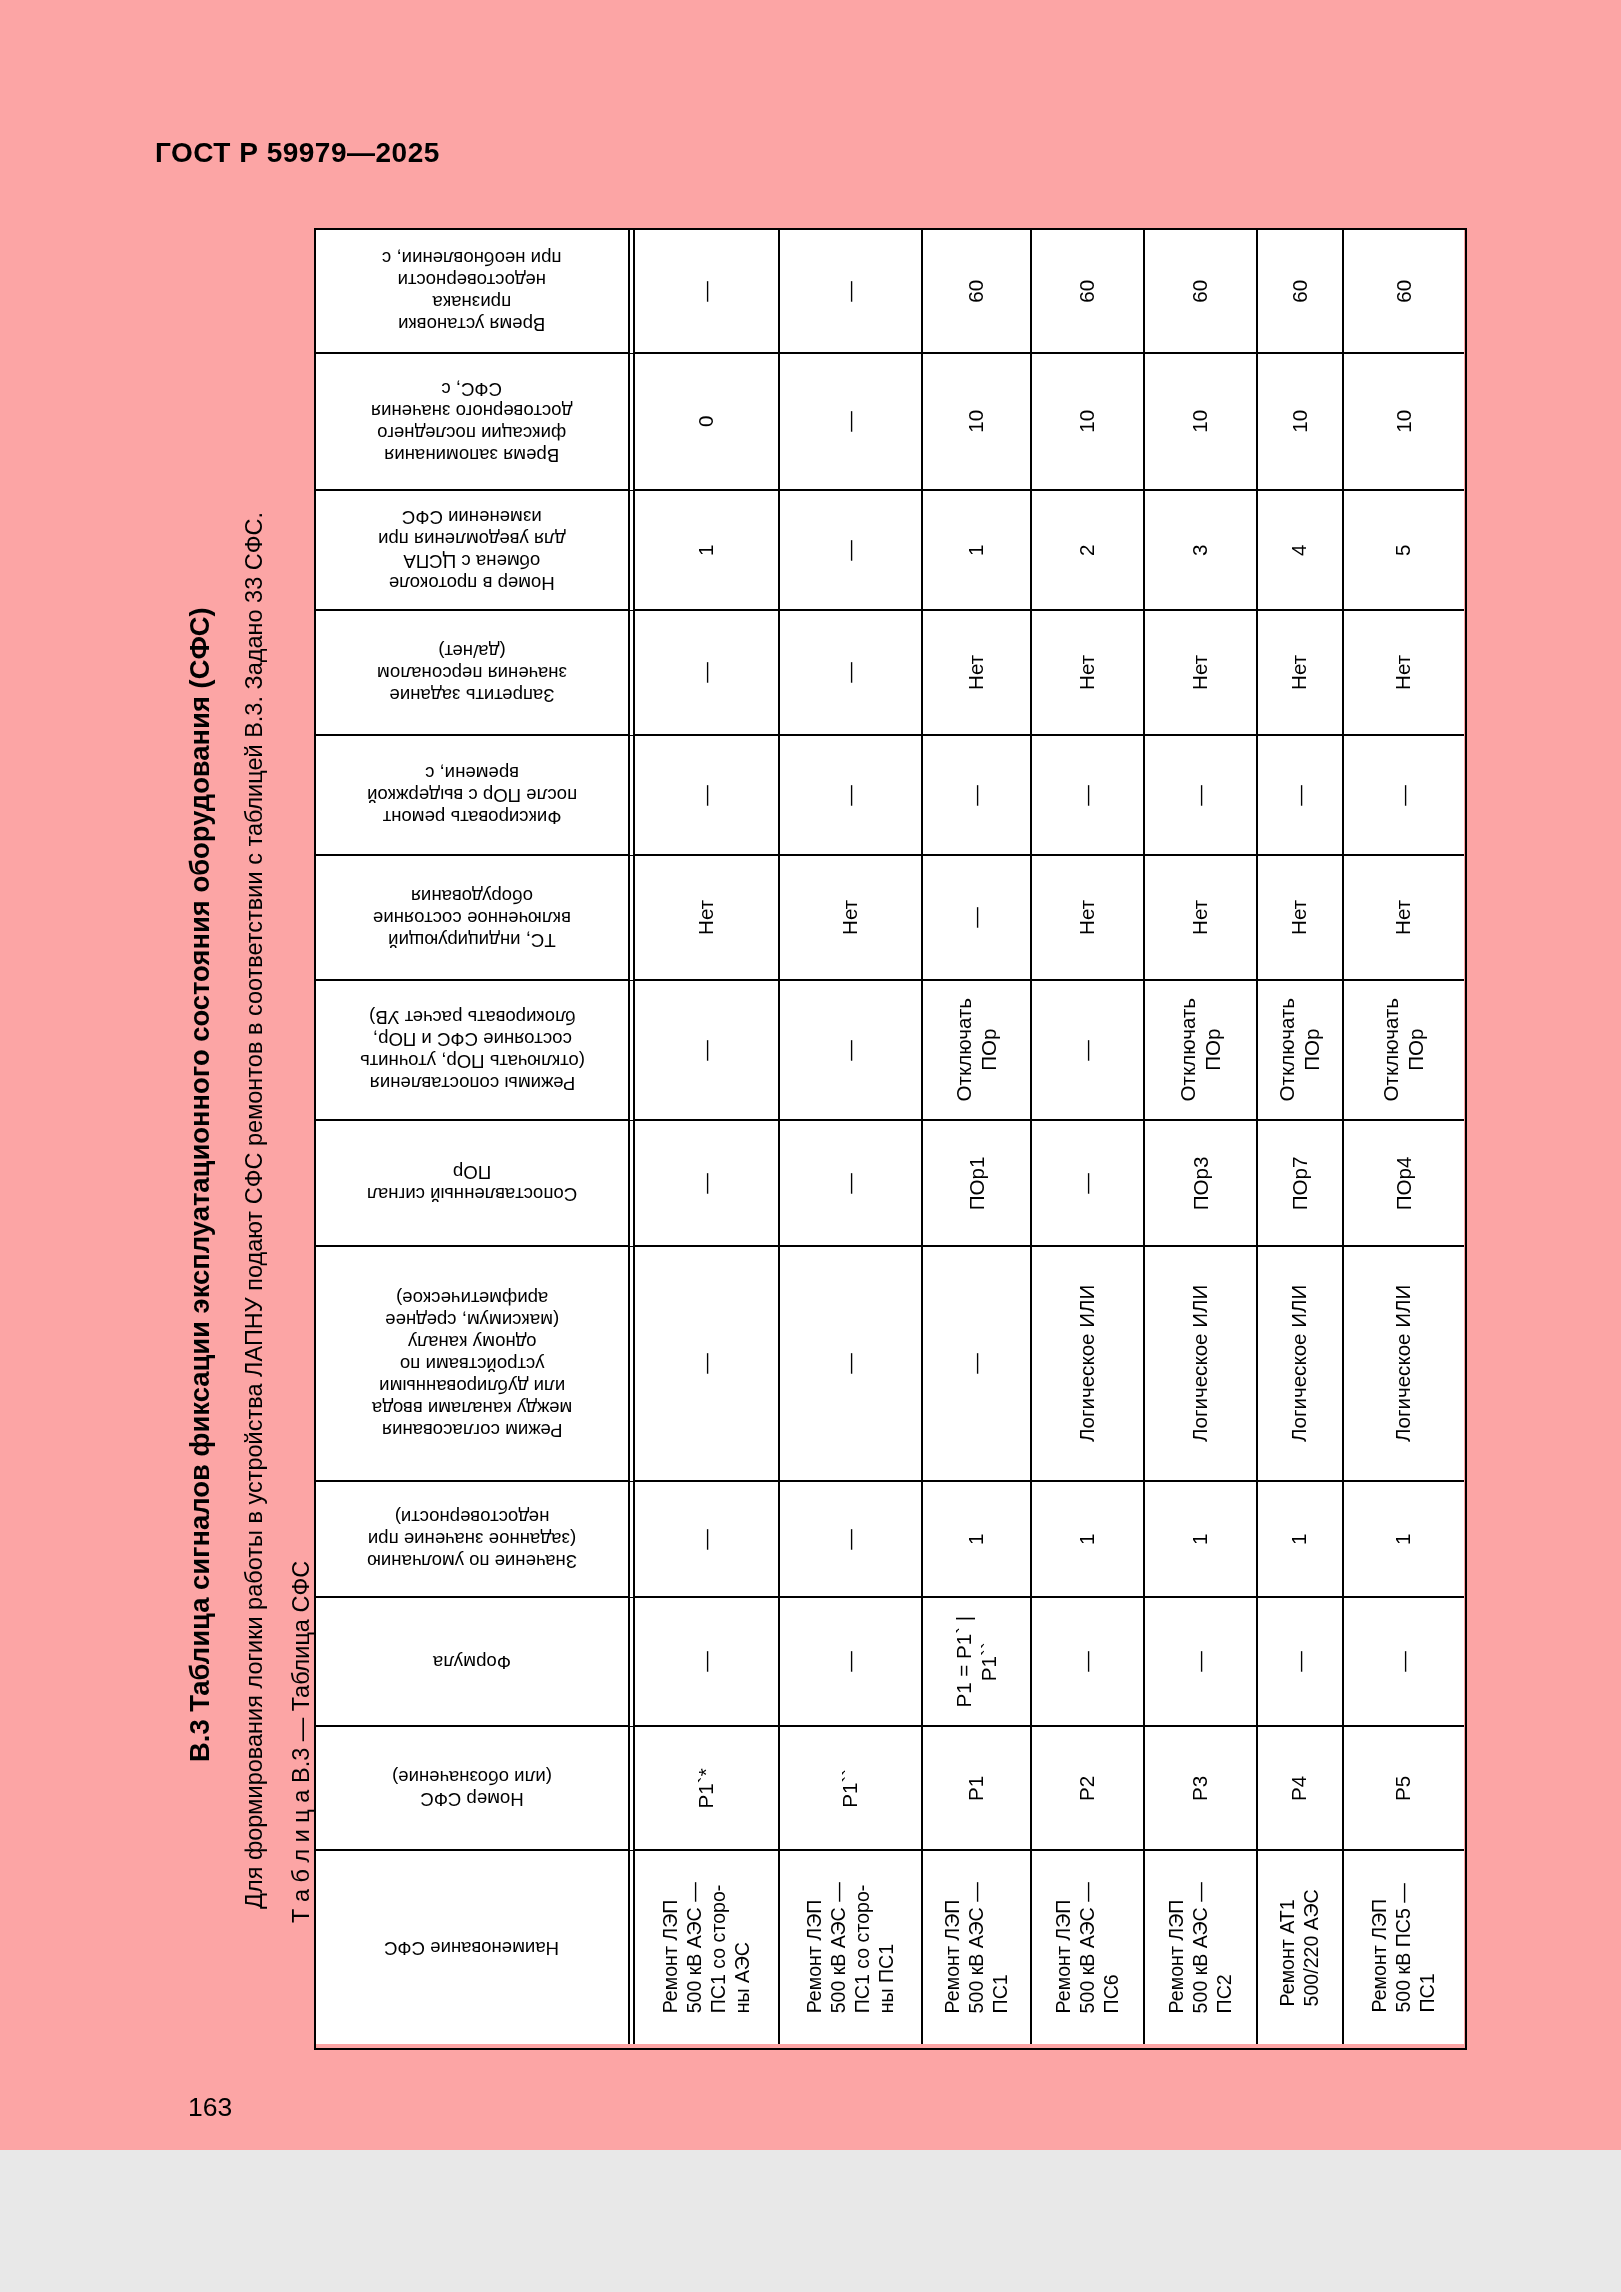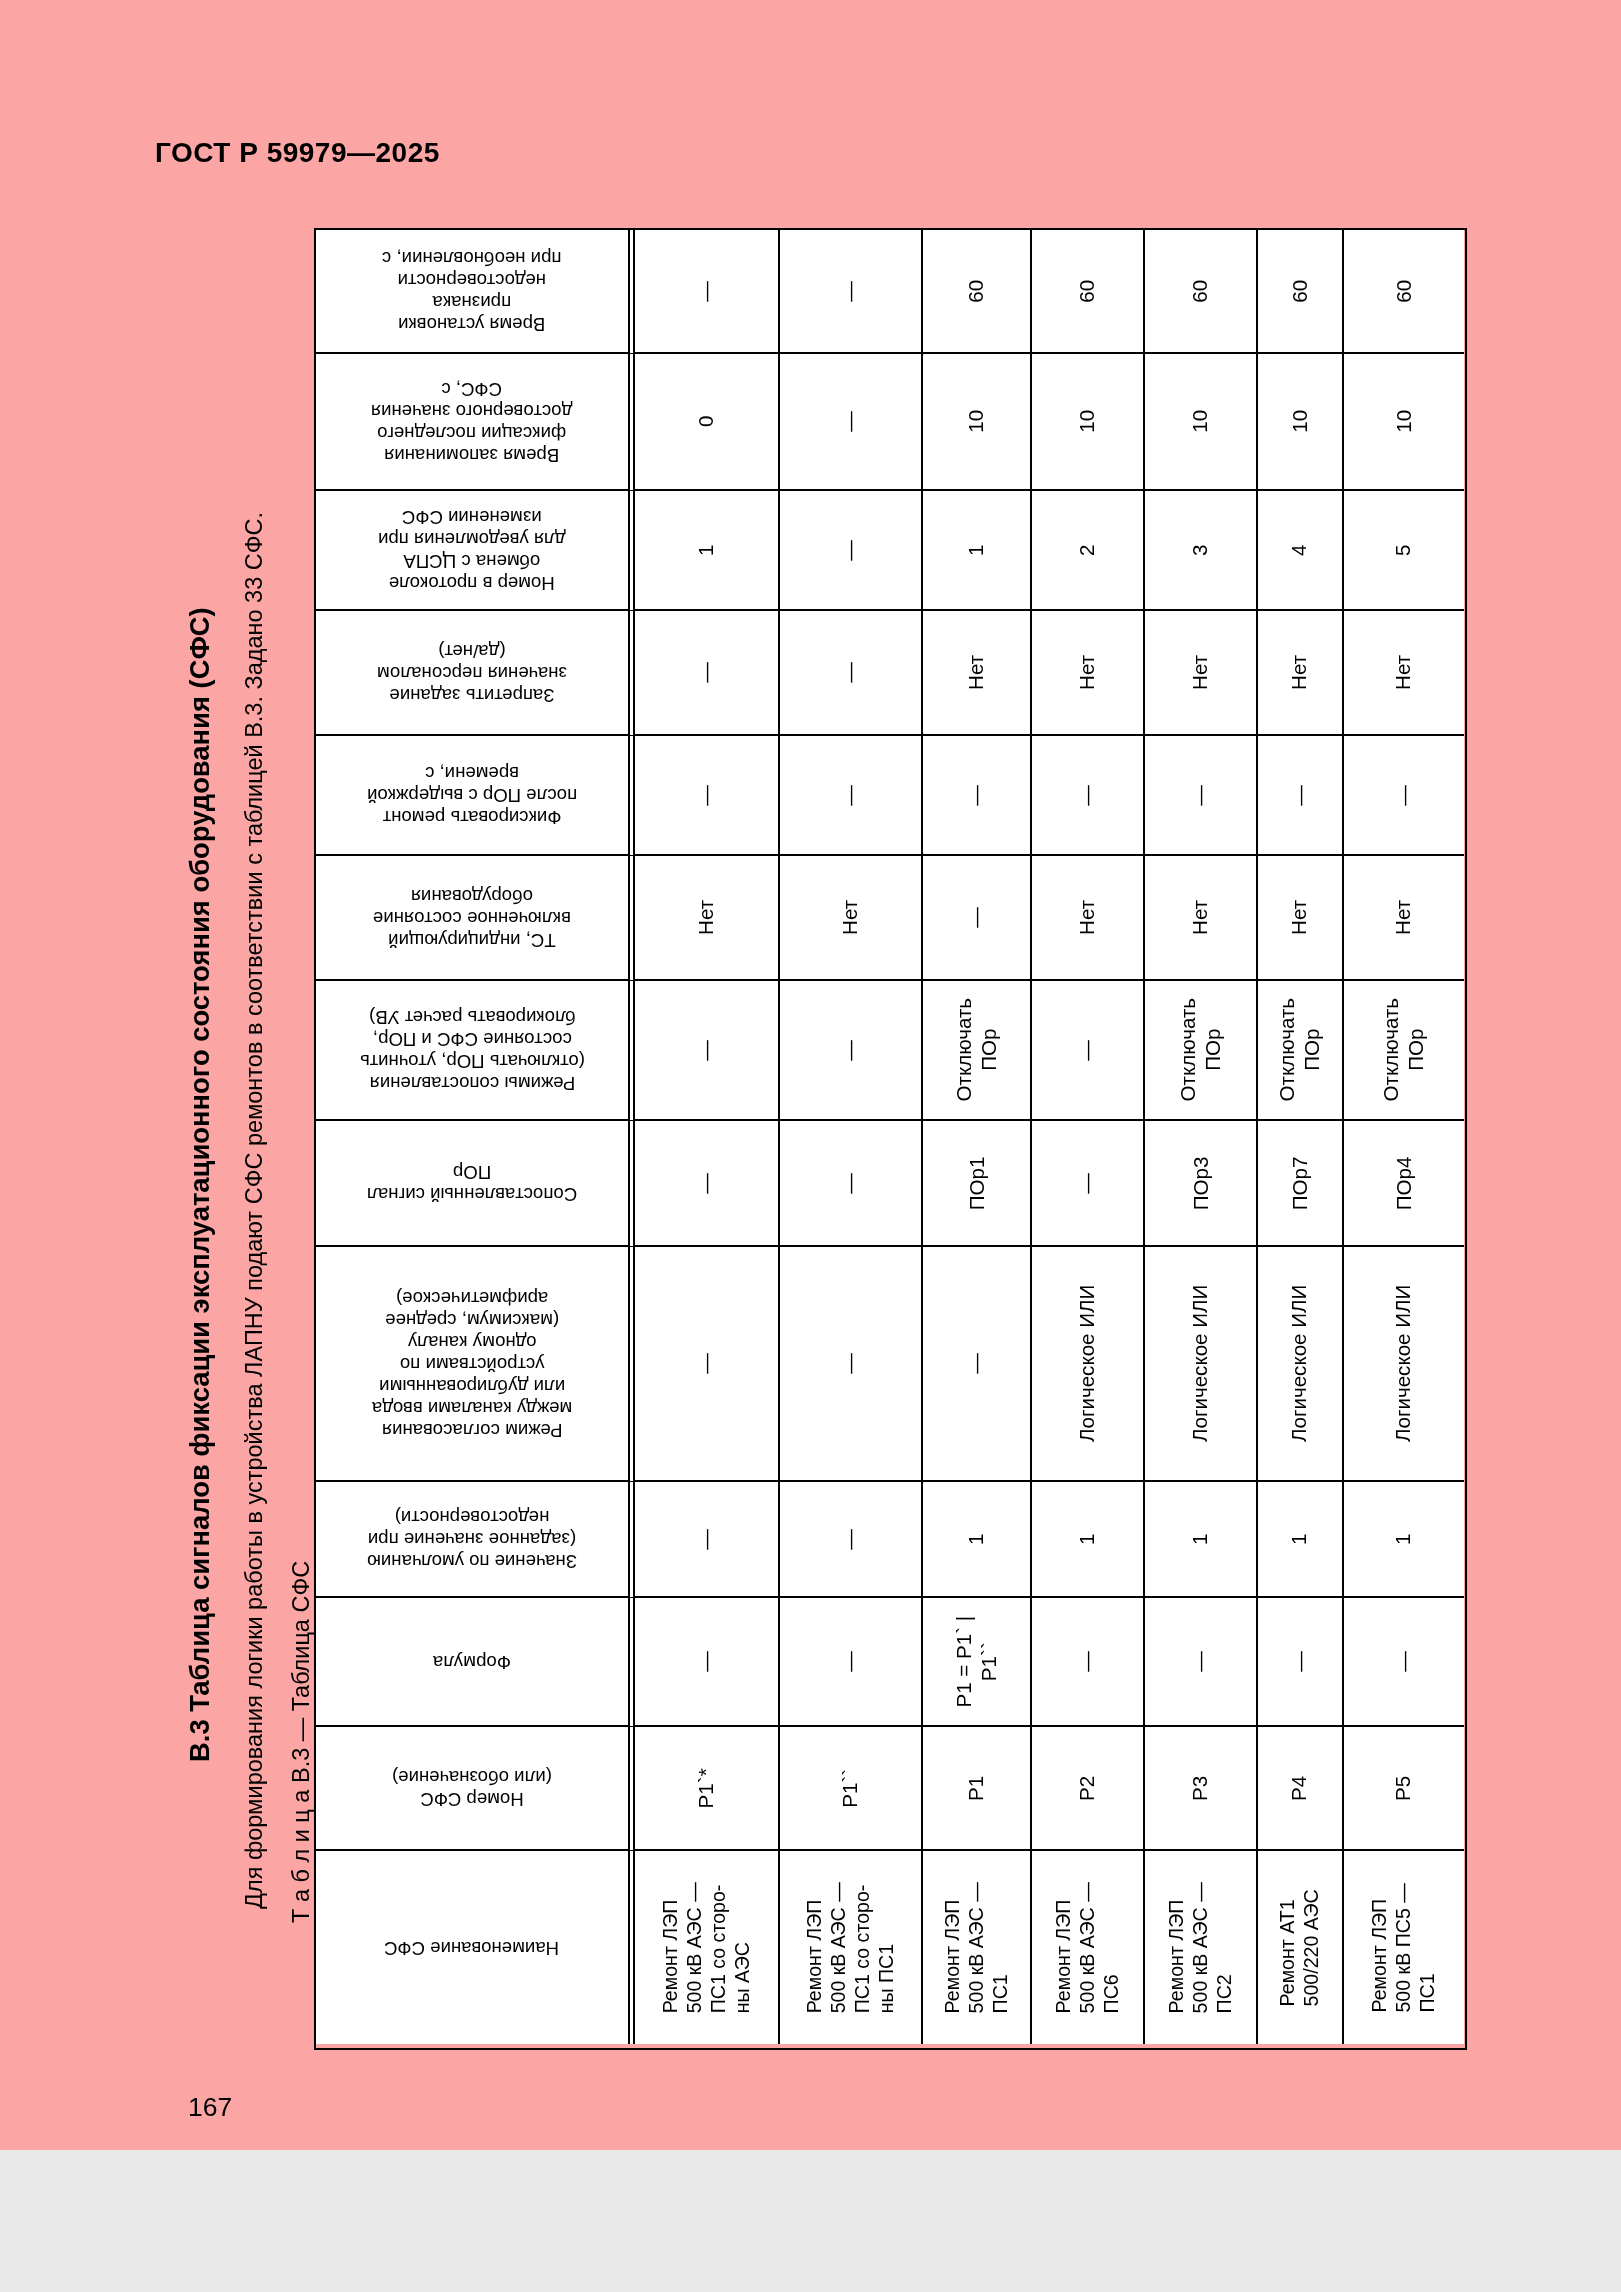--- a/index.html
+++ b/index.html
@@ -32,21 +32,21 @@
 <div class="page">
 
   <div class="doc-code">ГОСТ Р 59979—2025</div>
 
   <div class="vtext v-title">В.3 Таблица сигналов фиксации эксплуатационного состояния оборудования (СФС)</div>
 
   <div class="vtext v-desc">Для формирования логики работы в устройства ЛАПНУ подают СФС ремонтов в соответствии с таблицей В.3. Задано 33 СФС.</div>
 
   <div class="vtext v-caption">Т а б л и ц а  В.3 — Таблица СФС</div>
 
-  <div class="page-num">167</div>
+  <div class="page-num">163</div>
 
   <div class="sfs-table">
       <div class="cell hcol">
         <div class="rot180">Время установки
 признака
 недостоверности
 при необновлении, с</div>
       </div>
       <div class="cell">
         <div class="rot270">—</div>

